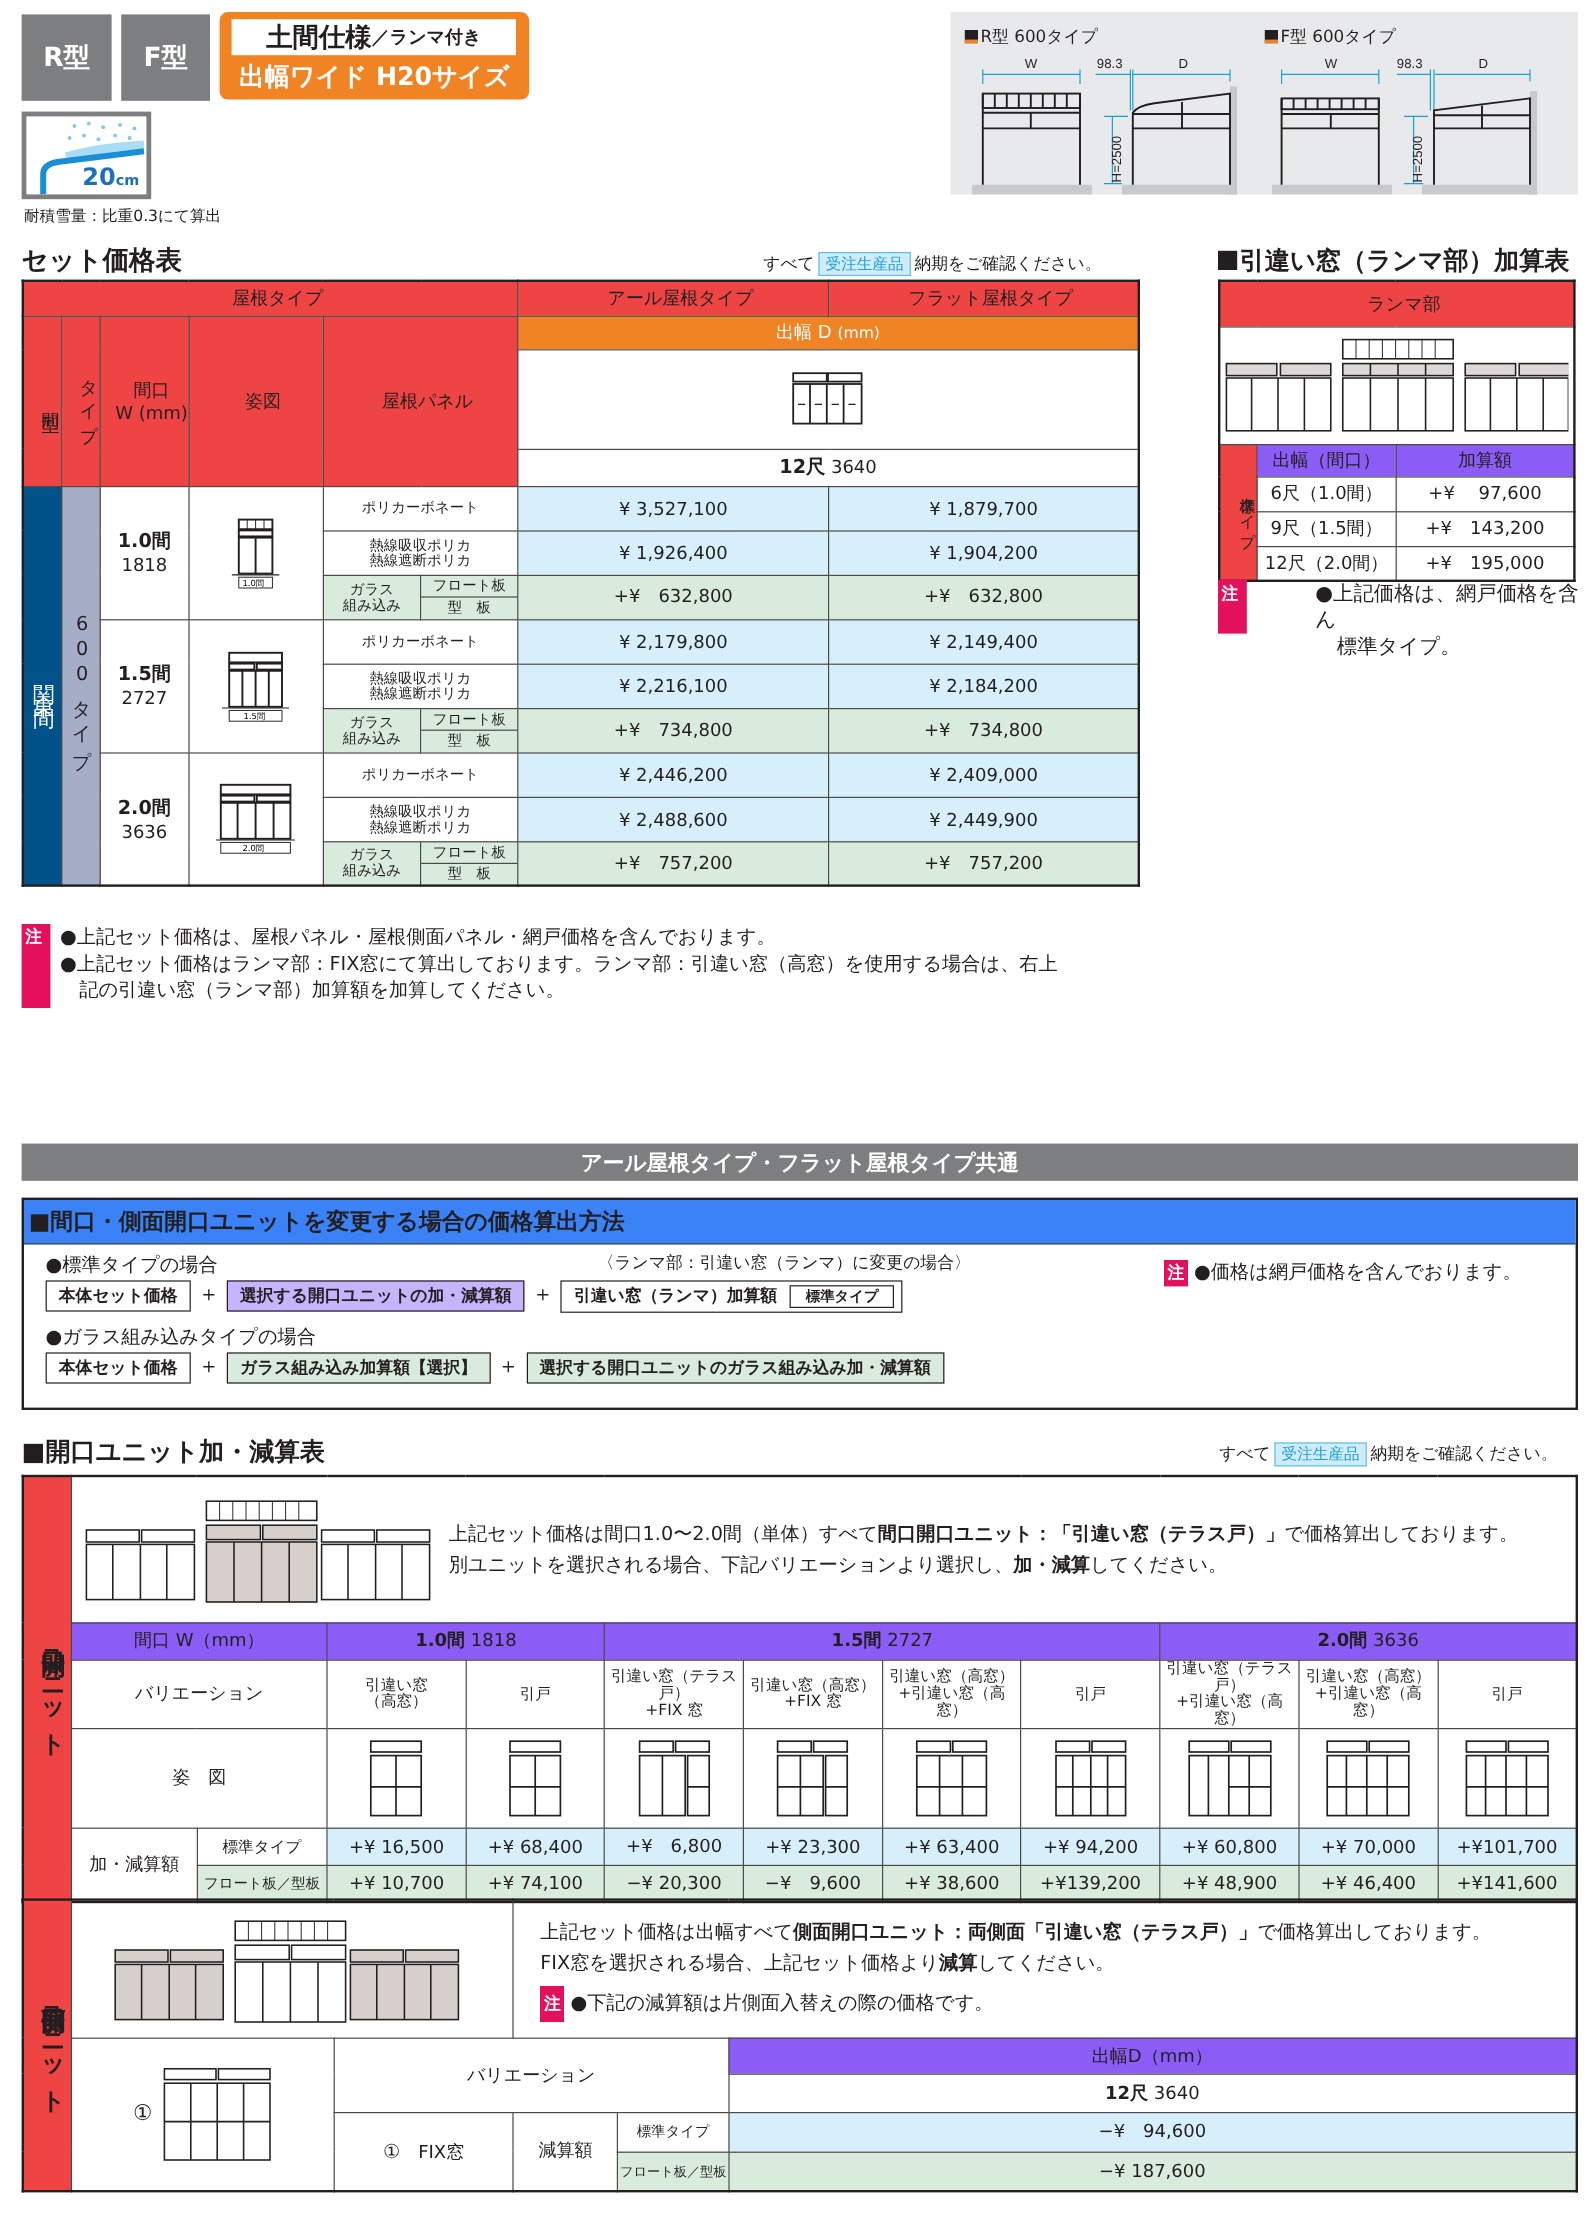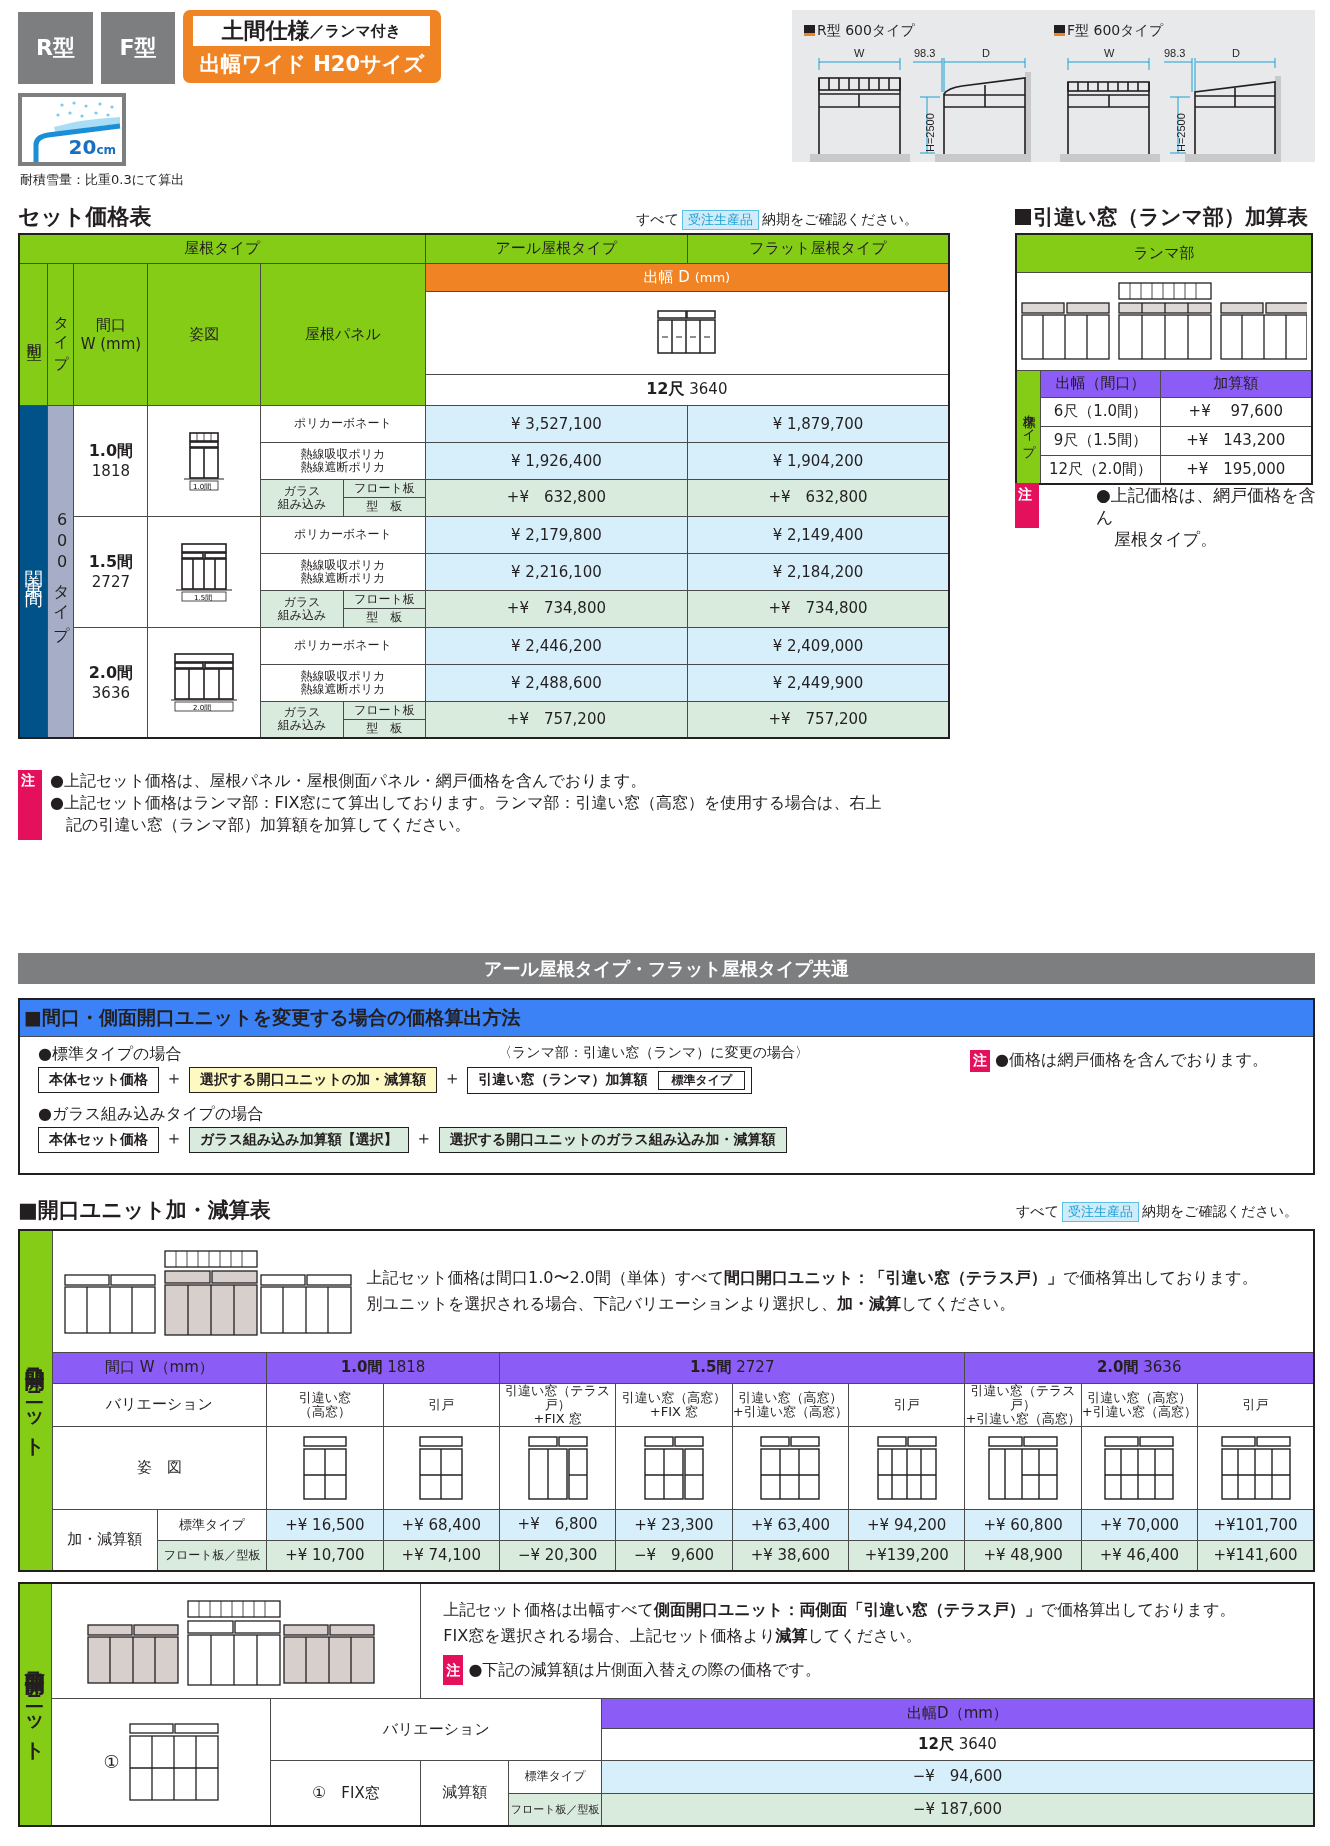--- a/index.html
+++ b/index.html
@@ -16,38 +16,38 @@
 .diag-box{position:absolute;left:792px;top:10px;width:523px;height:152px;background:#e8e9ea;}
 .diag-title{position:absolute;font-size:14px;}
 .sq{display:inline-block;width:11px;height:11px;background:#231f20;margin-right:2px;vertical-align:-1px;}
 .sq-or{border-bottom:3px solid #f08424;}
 .section-title{position:absolute;font-size:22px;font-weight:bold;}
 .small-note{position:absolute;font-size:14px;}
 .juchu{display:inline-block;background:#d1ecf8;border:1px solid #5bc0e8;color:#1aa0d8;padding:0 5px;font-size:13px;margin:0 3px;}
 table{border-collapse:collapse;}
 .t{position:absolute;border:2.5px solid #231f20;}
 .t td,.t th{border:1px solid #4a4a4a;text-align:center;vertical-align:middle;font-weight:normal;font-size:15px;}
-.gray{background:#84cc16;}
+.gray{background:#ef4444;padding-left:12px;}
 .lgray{background:#8b5cf6;}
 .blue{background:#d6effa;}
 .green{background:#d9ebdc;}
 .orange{background:#f08424;color:#fff;}
 .navy{background:#005289;color:#fff;}
 .slate{background:#a5aec6;}
 .price{font-weight:bold;font-size:16px;}
 .b{font-weight:bold;}
 .vtext{writing-mode:vertical-rl;text-orientation:upright;letter-spacing:2px;}
 .note-mark{display:inline-block;background:#e5105b;color:#fff;font-weight:bold;font-size:14px;padding:2px 3px;}
 .note-block{position:absolute;font-size:16px;line-height:22px;}
 .pink-bar{position:absolute;background:#e5105b;}
 .graybar{position:absolute;left:18px;top:953px;width:1297px;height:31px;background:#7d7e80;color:#fff;font-weight:bold;font-size:18px;display:flex;align-items:center;justify-content:center;}
 .formula{position:absolute;left:18px;top:998px;width:1297px;height:177px;border:2.5px solid #231f20;}
 .formula-head{height:37px;background:#3b82f6;border-bottom:1px solid #4a4a4a;font-size:19px;font-weight:bold;display:flex;align-items:center;padding-left:4px;}
 .fbox{display:inline-block;border:1px solid #231f20;padding:3px 10px;font-size:14px;font-weight:bold;}
-.fbox.g{background:#fef9c3;}
+.fbox.g{background:#c4b5fd;}
 .fbox.gr{background:#d9ebdc;}
 .plus{display:inline-block;font-size:18px;margin:0 6px;}
 svg{display:block;}
 </style>
 </head>
 <body>
 
 <div class="badge" style="left:18px;top:12px;width:75px;height:72px;">R型</div>
 <div class="badge" style="left:101px;top:12px;width:74px;height:72px;">F型</div>
 <div class="orange-box">
@@ -408,21 +408,21 @@
   <tr style="height:29px;">
         <td>12尺（2.0間）</td>
         <td class="b">+¥　195,000</td>
       </tr>
 </tbody>
   </table>
 <div class="pink-bar" style="left:1015px;top:483px;width:24px;height:45px;"></div>
 <div class="abs" style="left:1018px;top:486px;color:#fff;font-weight:bold;font-size:14px;">注</div>
 <div class="note-block" style="left:1096px;top:484px;font-size:17px;">
     <div>●上記価格は、網戸価格を含ん</div>
-    <div style="padding-left:18px;">屋根タイプ。</div>
+    <div style="padding-left:18px;">標準タイプ。</div>
   </div>
 
 <div class="graybar">アール屋根タイプ・フラット屋根タイプ共通</div>
 
 <div class="formula">
   <div class="formula-head">■間口・側面開口ユニットを変更する場合の価格算出方法</div>
   <div class="abs" style="left:18px;top:44px;font-size:16px;">●標準タイプの場合</div>
   <div class="abs" style="left:478px;top:44px;font-size:14px;">〈ランマ部：引違い窓（ランマ）に変更の場合〉</div>
   <div class="abs" style="left:18px;top:66px;">
     <span class="fbox">本体セット価格</span><span class="plus">＋</span><span class="fbox g">選択する開口ユニットの加・減算額</span><span class="plus">＋</span><span class="fbox" style="padding-right:6px;"><span>引違い窓（ランマ）加算額</span> <span style="display:inline-block;border:1px solid #231f20;padding:0 12px;margin-left:6px;font-size:12px;">標準タイプ</span></span>

